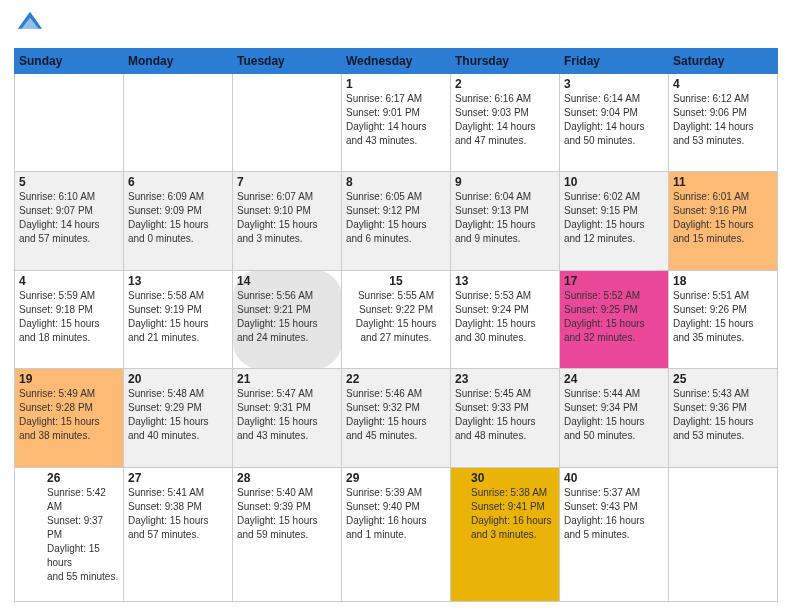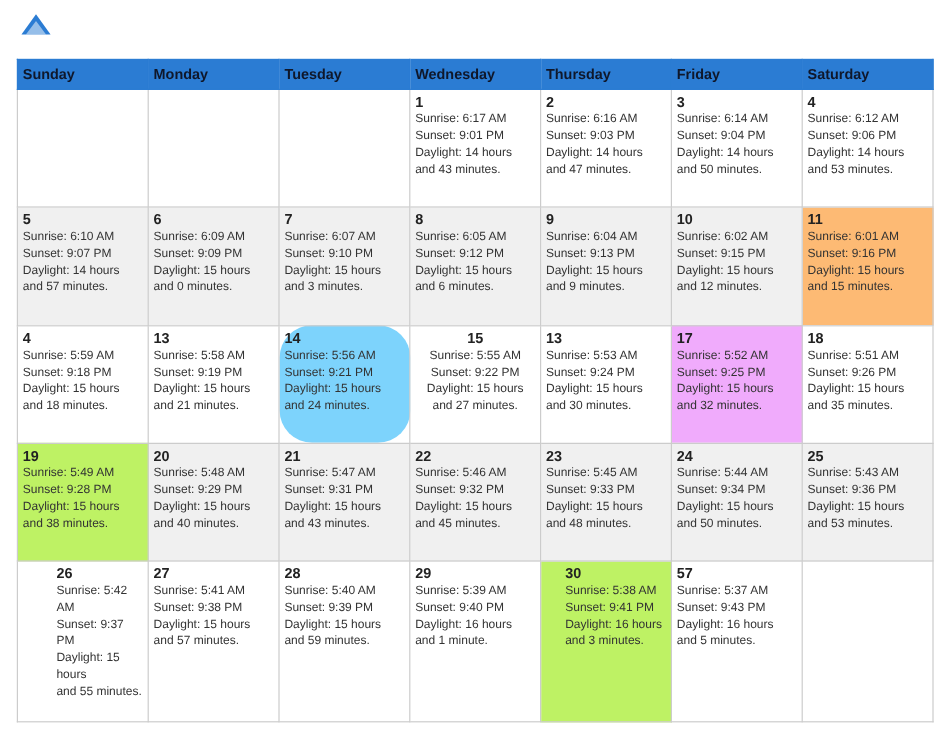--- a/index.html
+++ b/index.html
@@ -187,43 +187,43 @@
         </tr>
         <tr>
           <td style="background: rgb(255, 255, 255);">
             <div class="day-number">4</div>
             <div class="day-info">Sunrise: 5:59 AM<br>Sunset: 9:18 PM<br>Daylight: 15 hours<br>and 18 minutes.</div>
           </td>
           <td style="background: rgb(255, 255, 255);">
             <div class="day-number">13</div>
             <div class="day-info">Sunrise: 5:58 AM<br>Sunset: 9:19 PM<br>Daylight: 15 hours<br>and 21 minutes.</div>
           </td>
-          <td style="background: #7dd3fc; border-radius: 27px;">
+          <td style="background: #e5e5e5; border-radius: 27px;">
             <div class="day-number">14</div>
             <div class="day-info">Sunrise: 5:56 AM<br>Sunset: 9:21 PM<br>Daylight: 15 hours<br>and 24 minutes.</div>
           </td>
           <td style="background: rgb(255, 255, 255); text-align: center;">
             <div class="day-number">15</div>
             <div class="day-info">Sunrise: 5:55 AM<br>Sunset: 9:22 PM<br>Daylight: 15 hours<br>and 27 minutes.</div>
           </td>
           <td style="background: rgb(255, 255, 255);">
             <div class="day-number">13</div>
             <div class="day-info">Sunrise: 5:53 AM<br>Sunset: 9:24 PM<br>Daylight: 15 hours<br>and 30 minutes.</div>
           </td>
-          <td style="background: #f0abfc; margin-top: 20px;">
+          <td style="background: #ec4899; margin-top: 20px;">
             <div class="day-number">17</div>
             <div class="day-info">Sunrise: 5:52 AM<br>Sunset: 9:25 PM<br>Daylight: 15 hours<br>and 32 minutes.</div>
           </td>
           <td style="background: rgb(255, 255, 255);">
             <div class="day-number">18</div>
             <div class="day-info">Sunrise: 5:51 AM<br>Sunset: 9:26 PM<br>Daylight: 15 hours<br>and 35 minutes.</div>
           </td>
         </tr>
         <tr>
-          <td style="background: #bef264;">
+          <td style="background: #fdba74;">
             <div class="day-number">19</div>
             <div class="day-info">Sunrise: 5:49 AM<br>Sunset: 9:28 PM<br>Daylight: 15 hours<br>and 38 minutes.</div>
           </td>
           <td style="background: rgb(240, 240, 240);">
             <div class="day-number">20</div>
             <div class="day-info">Sunrise: 5:48 AM<br>Sunset: 9:29 PM<br>Daylight: 15 hours<br>and 40 minutes.</div>
           </td>
           <td style="background: rgb(240, 240, 240);">
             <div class="day-number">21</div>
             <div class="day-info">Sunrise: 5:47 AM<br>Sunset: 9:31 PM<br>Daylight: 15 hours<br>and 43 minutes.</div>
@@ -255,25 +255,25 @@
             <div class="day-info">Sunrise: 5:41 AM<br>Sunset: 9:38 PM<br>Daylight: 15 hours<br>and 57 minutes.</div>
           </td>
           <td style="background: rgb(255, 255, 255);">
             <div class="day-number">28</div>
             <div class="day-info">Sunrise: 5:40 AM<br>Sunset: 9:39 PM<br>Daylight: 15 hours<br>and 59 minutes.</div>
           </td>
           <td style="background: rgb(255, 255, 255);">
             <div class="day-number">29</div>
             <div class="day-info">Sunrise: 5:39 AM<br>Sunset: 9:40 PM<br>Daylight: 16 hours<br>and 1 minute.</div>
           </td>
-          <td style="background: #bef264; padding-left: 20px;">
+          <td style="background: #eab308; padding-left: 20px;">
             <div class="day-number">30</div>
             <div class="day-info">Sunrise: 5:38 AM<br>Sunset: 9:41 PM<br>Daylight: 16 hours<br>and 3 minutes.</div>
           </td>
           <td style="background: rgb(255, 255, 255);">
-            <div class="day-number">57</div>
+            <div class="day-number">40</div>
             <div class="day-info">Sunrise: 5:37 AM<br>Sunset: 9:43 PM<br>Daylight: 16 hours<br>and 5 minutes.</div>
           </td>
           <td class="empty-cell"></td>
         </tr>
       </tbody>
   </table>
 </div>
 
 </body></html>

